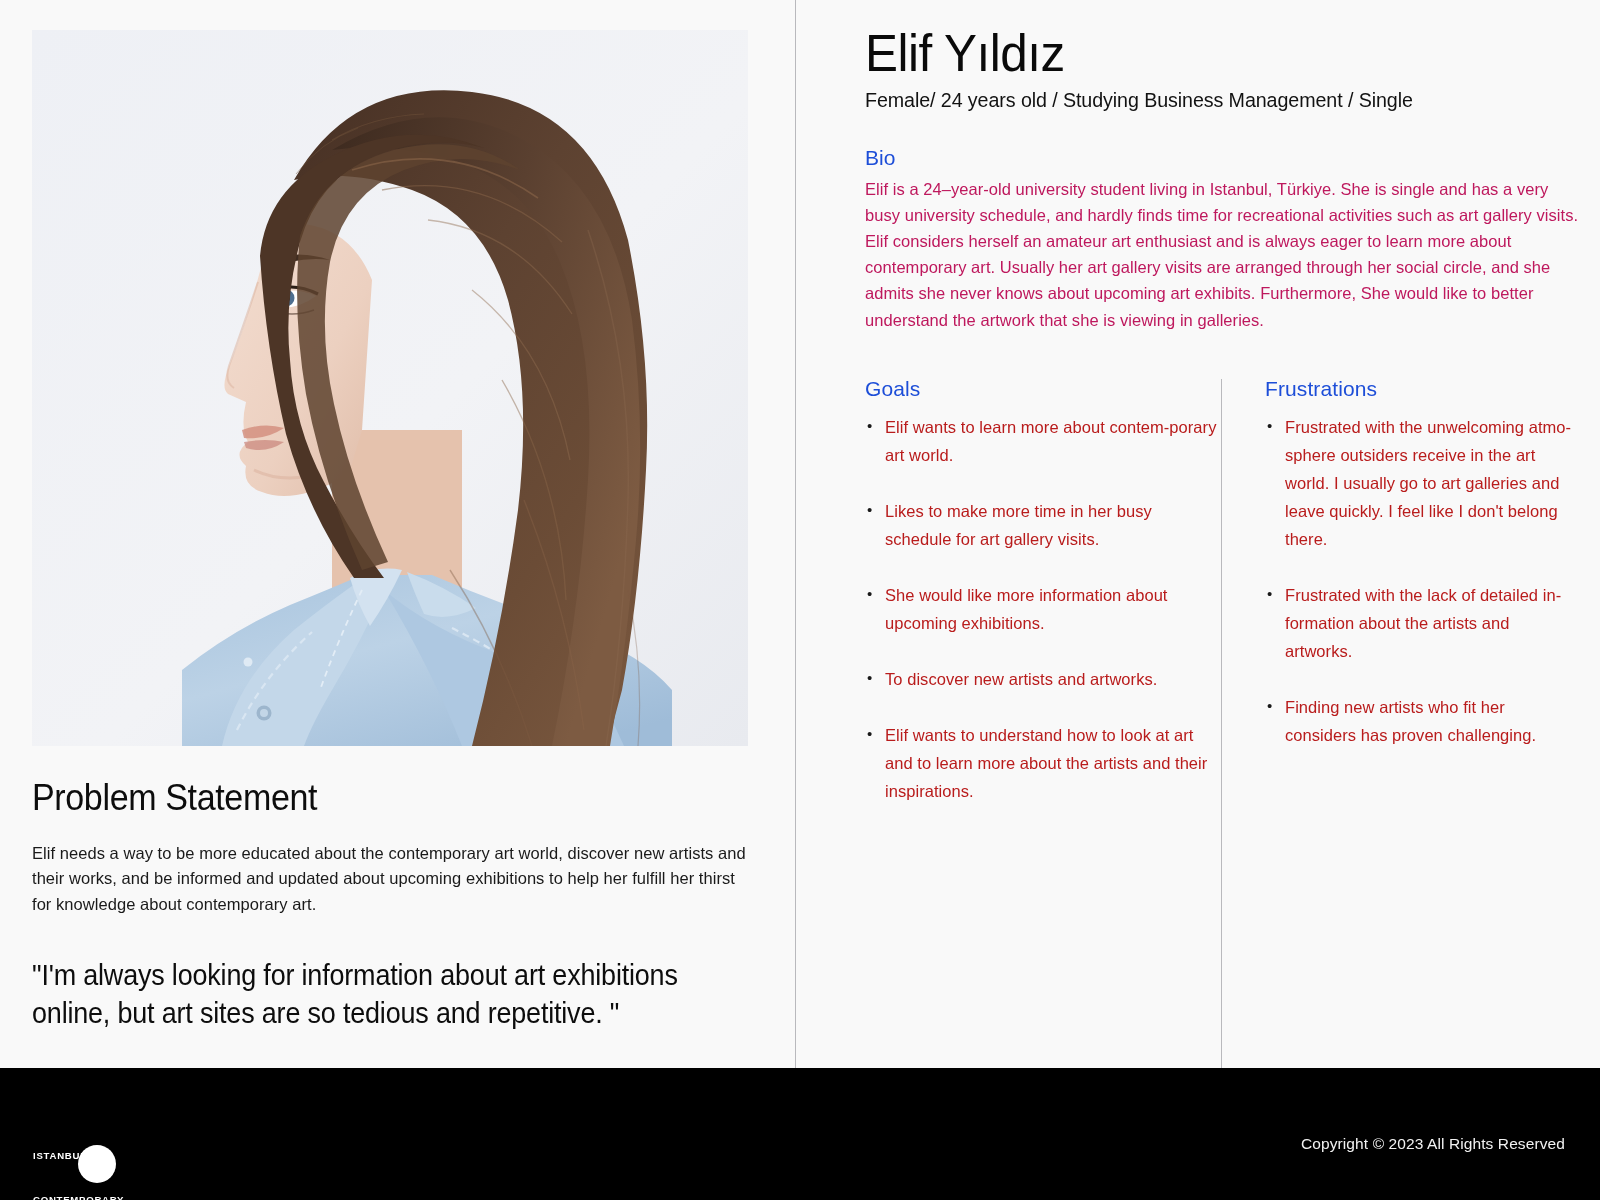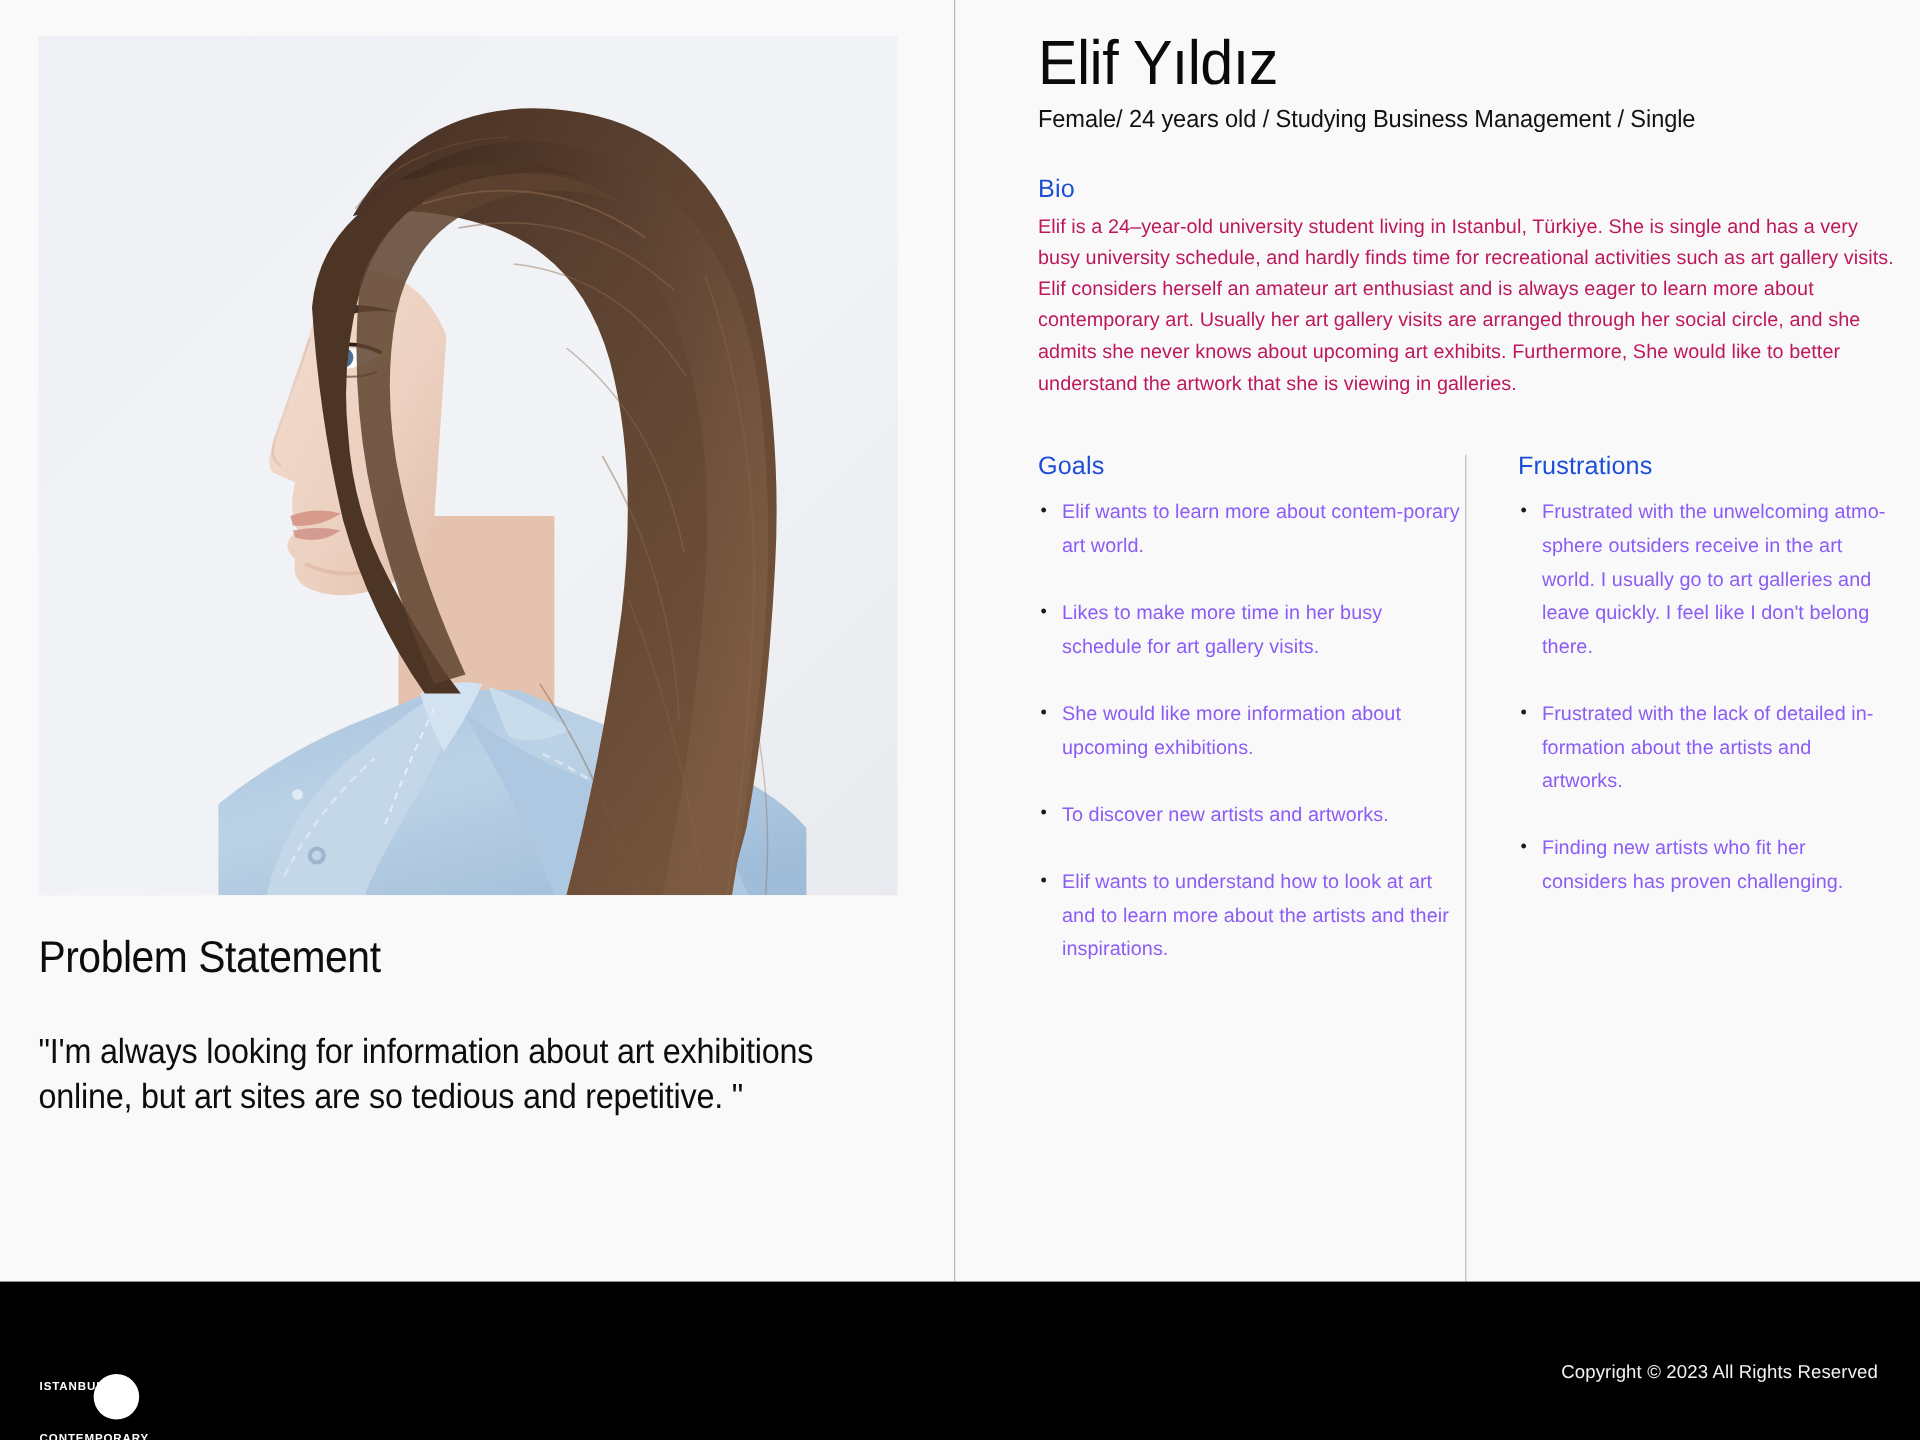--- a/index.html
+++ b/index.html
@@ -154,21 +154,21 @@
   ul.gf-list {
     margin-top: 12px;
     list-style: none;
   }
   ul.gf-list li {
     position: relative;
     padding-left: 20px;
     margin-bottom: 28px;
     font-size: 16.5px;
     line-height: 1.70;
-    color: #8b5cf6;
+    color: #b91c1c;
     letter-spacing: 0.05px;
   }
   ul.gf-list li::before {
     content: "\2022";
     position: absolute;
     left: 2px;
     top: 0;
     font-size: 15px;
     color: #1a1a1a;
   }
@@ -311,20 +311,21 @@
         <path d="M418 540 Q470 620 500 716" stroke="#7d5b42" stroke-width="1.4" fill="none" opacity="0.4"></path>
         <path d="M556 200 Q600 330 596 470 Q592 600 574 716" stroke="#8d6950" stroke-width="1.5" fill="none" opacity="0.35"></path>
 
         <path d="M300 110 Q340 86 392 84" stroke="#6f5139" stroke-width="1.1" fill="none" opacity="0.5"></path>
         <path d="M264 144 Q288 112 326 98" stroke="#6f5139" stroke-width="1" fill="none" opacity="0.45"></path>
         <path d="M596 560 Q612 640 606 716" stroke="#7d5b42" stroke-width="1.2" fill="none" opacity="0.3"></path>
       </svg>
     </div>
 
     <h2 class="problem-title">Problem Statement</h2>
+    <p class="problem-body">Elif needs a way to be more educated about the contemporary art world, discover new artists and their works, and be informed and updated about upcoming exhibitions to help her fulfill her thirst for knowledge about contemporary art.</p>
     <p class="quote">"I'm always looking for information about art exhibitions online, but art sites are so tedious and repetitive. "</p>
   </div>
 
   <div class="right-col">
 
     <h1 class="persona-name">Elif Yıldız</h1>
     <div class="persona-meta">Female/ 24 years old / Studying Business Management / Single</div>
 
     <div class="bio-block">
       <h3 class="section-heading">Bio</h3>

